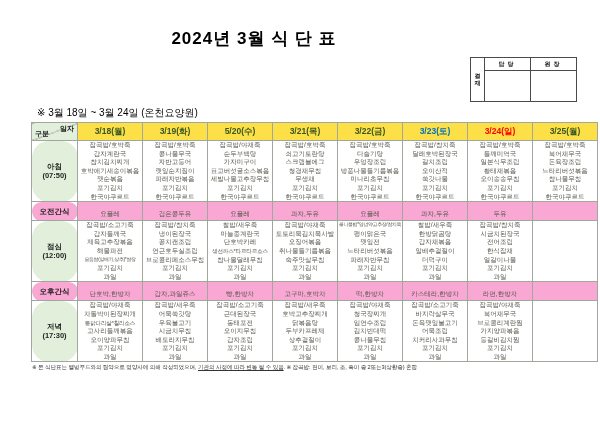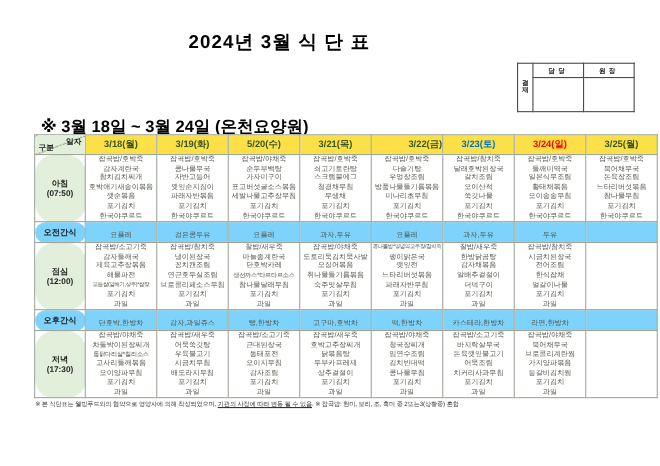--- a/index.html
+++ b/index.html
@@ -17,21 +17,21 @@
     position:absolute;top:57px;left:470px;border-collapse:collapse;
   }
   .approval td,.approval th{
     border:1px solid #4a4a4a;padding:0;font-size:6px;font-weight:bold;color:#111;
     text-align:center;vertical-align:middle;background:#fff;
   }
   .approval .stamp-label{width:13px;height:43px;line-height:7px;}
   .approval .appr-head{width:45px;height:12px;letter-spacing:3px;}
   .approval .appr-body{height:29px;}
   .subtitle{
-    position:absolute;top:106px;left:37px;font-size:15px;font-weight:bold;color:#000;
+    position:absolute;top:106px;left:37px;font-size:10px;font-weight:normal;color:#000;
   }
   
   .menu-table{
     position:absolute;top:122px;left:31px;border-collapse:collapse;table-layout:fixed;
     width:567px;background:#fff;
   }
   .menu-table td,.menu-table th{
     border:1px solid #a0a89e;padding:0;vertical-align:middle;text-align:center;overflow:hidden;
   }
   .menu-table{border:1.5px solid #4f4f4f;}
@@ -42,21 +42,21 @@
     position:relative;height:17px;
   }
   .corner-top{position:absolute;top:1px;right:3px;font-size:7px;font-weight:bold;color:#222;}
   .corner-bottom{position:absolute;bottom:1px;left:3px;font-size:7px;font-weight:bold;color:#222;}
   .col-head{
     background:#fde047;font-size:8.5px;font-weight:bold;height:17px;color:#375623;
   }
   .row-label{
     background:#e2efda;font-size:7.5px;font-weight:bold;color:#1f1f1f;line-height:9px;border-radius:17px;
   }
-  .snack-row td{background:#7dd3fc;height:12px;margin-left:40px;}
+  .snack-row td{background:#f9a8d4;height:12px;margin-left:40px;}
   .meal-cell{background:#fff;}
   .menu-line{
     font-size:6.5px;line-height:8.6px;color:#51564a;white-space:nowrap;text-align:center;
   }
   .menu-line.sm{font-size:5.6px;letter-spacing:-0.2px;}
   .menu-line.xs{font-size:4.9px;letter-spacing:-0.3px;}
   .snack-text{font-size:6.5px;color:#51564a;white-space:nowrap;}
   .footer-note{
     position:absolute;top:364px;left:32px;width:566px;font-size:5.6px;color:#333;
     white-space:nowrap;letter-spacing:-0.1px;
@@ -95,21 +95,21 @@
   <tbody>
       <tr>
         <td class="corner-cell">
           <span class="corner-top">일자</span>
           <span class="corner-bottom">구분</span>
         </td>
         <td class="col-head" style="color: rgb(55, 86, 35);">3/18(월)</td>
         <td class="col-head" style="color: rgb(55, 86, 35);">3/19(화)</td>
         <td class="col-head" style="color: rgb(55, 86, 35);">5/20(수)</td>
         <td class="col-head" style="color: rgb(55, 86, 35);">3/21(목)</td>
-        <td class="col-head" style="color: rgb(55, 86, 35); text-align: right;">3/22(금)</td>
+        <td class="col-head" style="color: rgb(55, 86, 35);">3/22(금)</td>
         <td class="col-head" style="color: rgb(0, 112, 192);">3/23(토)</td>
         <td class="col-head" style="color: rgb(255, 0, 0);">3/24(일)</td>
         <td class="col-head" style="color: rgb(55, 86, 35); margin-top: 40px;">3/25(월)</td>
       </tr>
       <tr>
         <td class="row-label">
           <div>아침</div>
           <div>(07:50)</div>
         </td>
         <td class="meal-cell">

